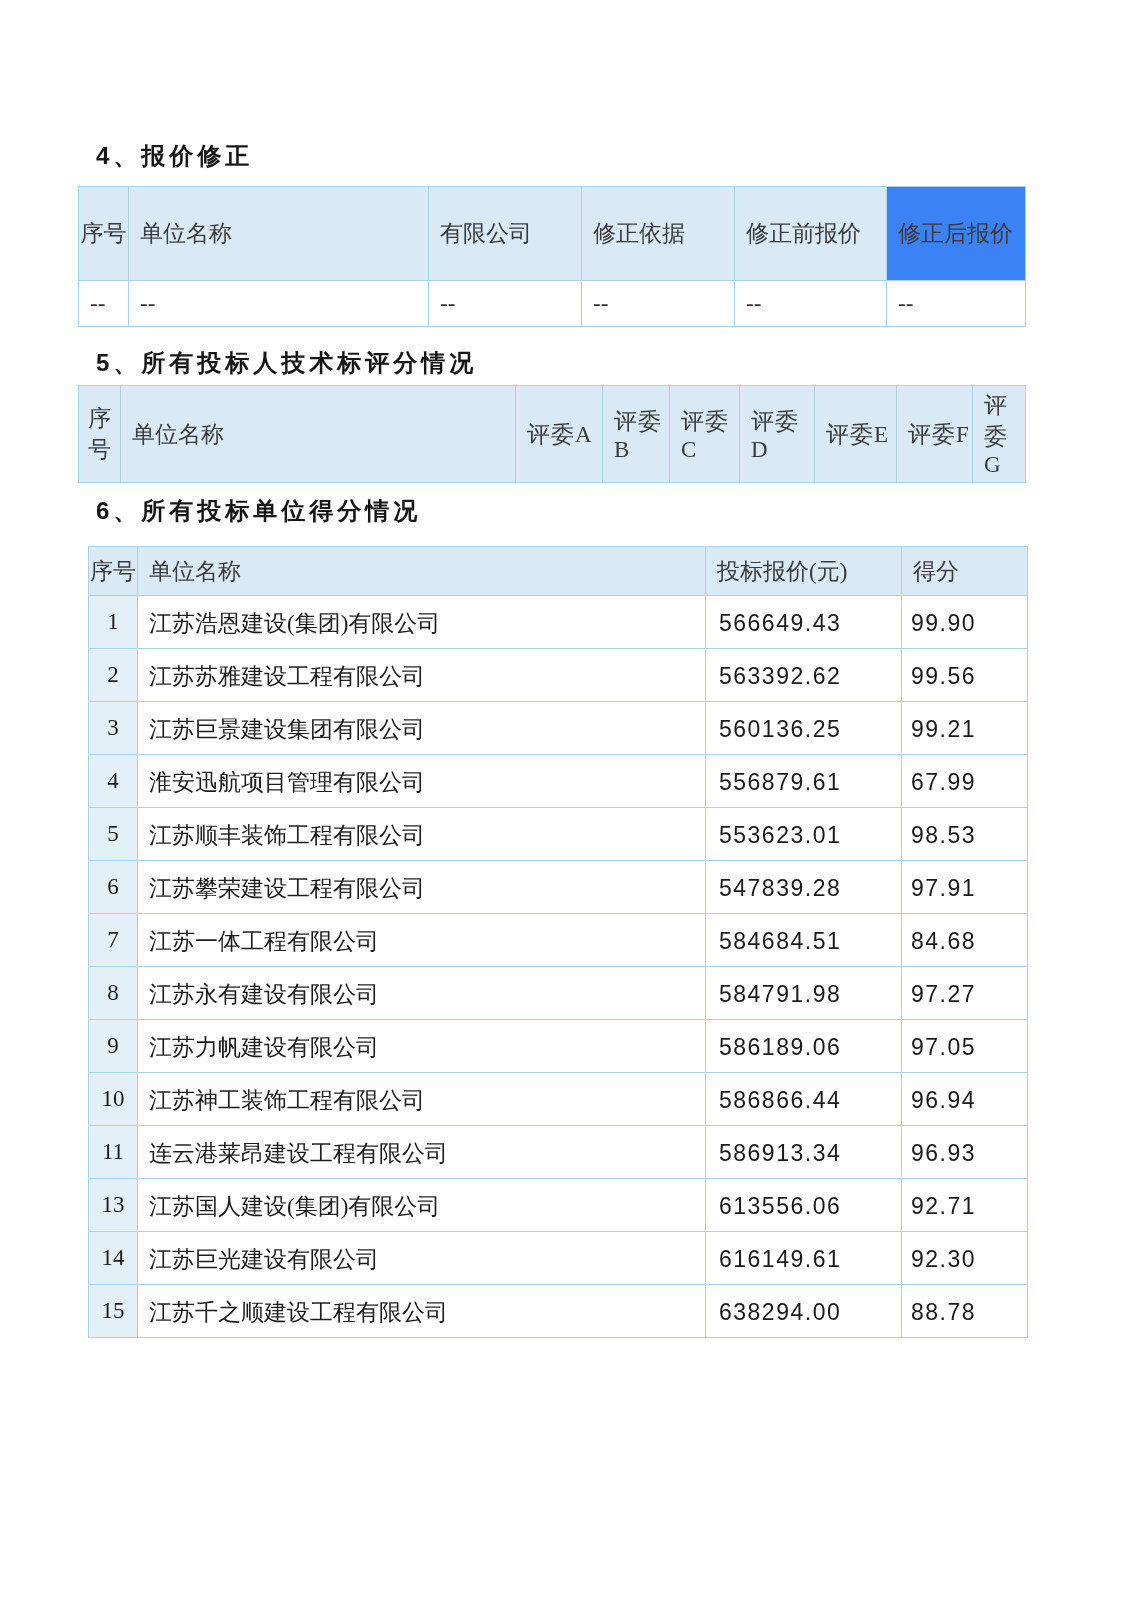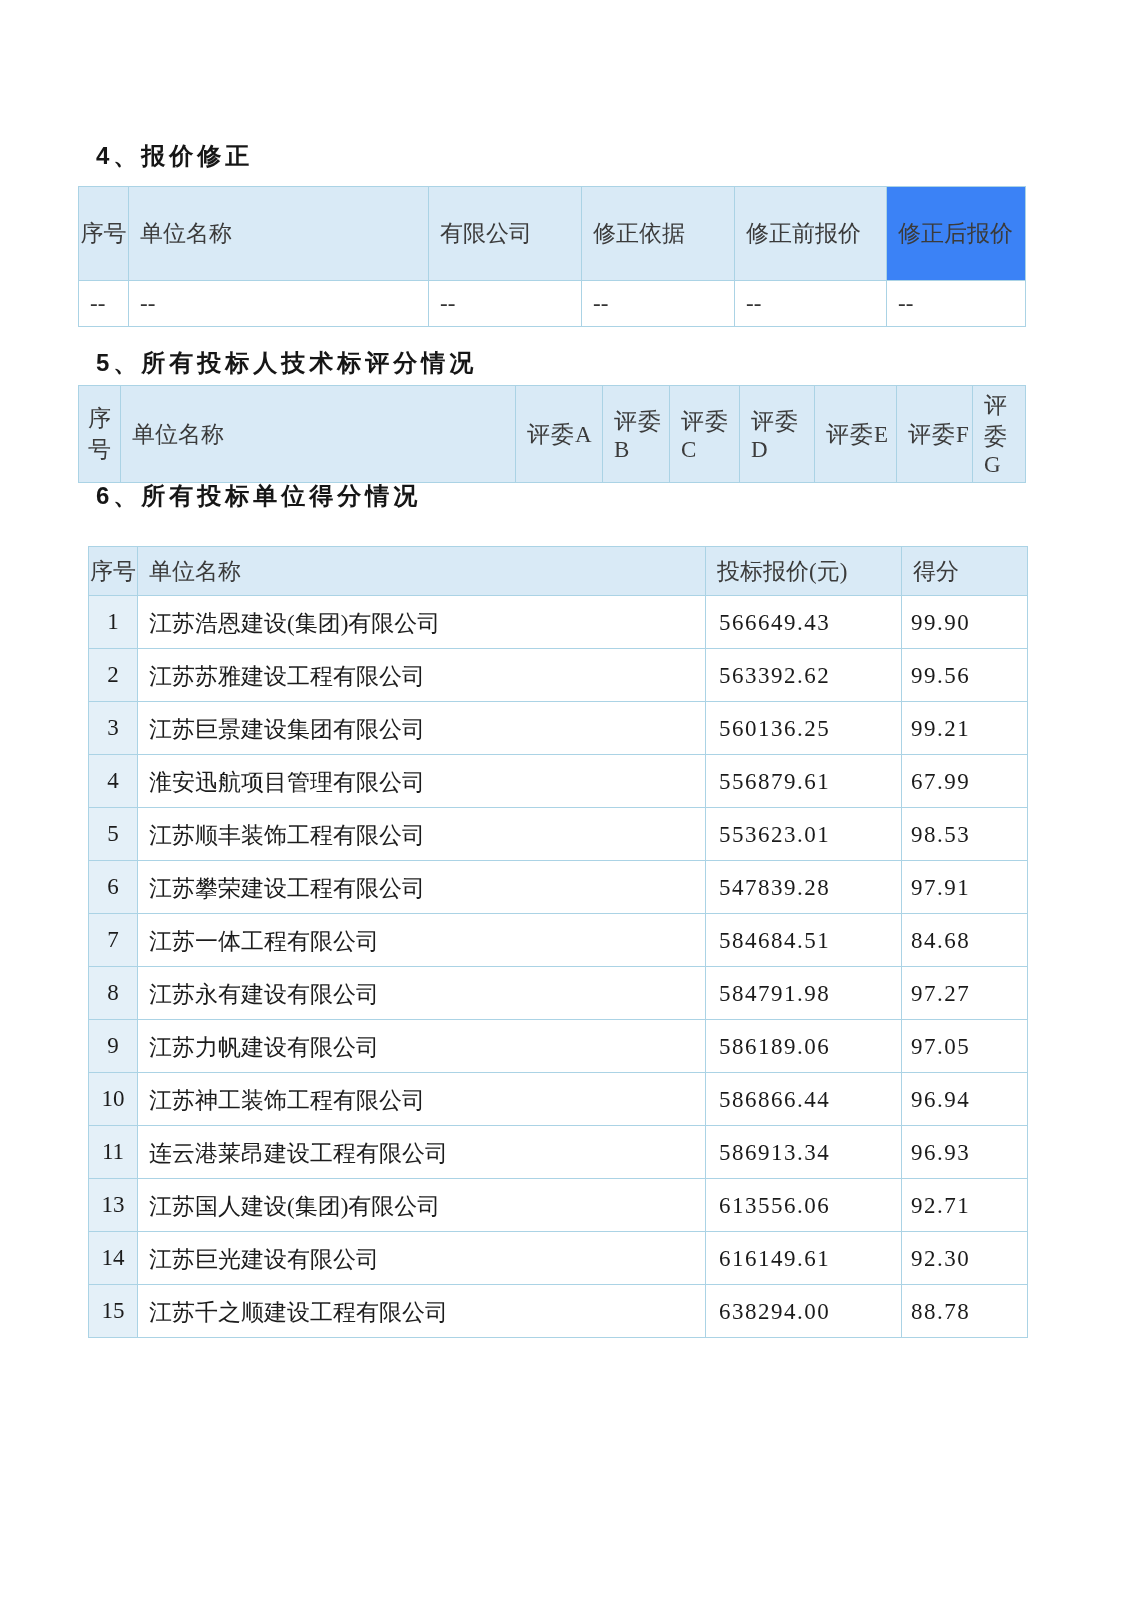--- a/index.html
+++ b/index.html
@@ -16,21 +16,21 @@
     margin: 0;
     font-family: "Liberation Sans", "DejaVu Sans", sans-serif;
     font-weight: bold;
     font-size: 24px;
     letter-spacing: 4px;
     color: #161616;
     white-space: nowrap;
   }
   .t4 { top: 140px; }
   .t5 { top: 347px; }
-  .t6 { top: 480px; }
+  .t6 { top: 495px; }
 
   table.tbl {
     position: absolute;
     border-collapse: collapse;
     table-layout: fixed;
     font-size: 23px;
     color: #1c1c1c;
   }
   .tbl th, .tbl td {
     border: 1px solid #abd3e5;
@@ -53,21 +53,21 @@
   .tbl2 { left: 78px; top: 385px; }
   .tbl2 thead tr { height: 97px; }
   .tbl2 th.judge { letter-spacing: 1px; }
 
   .tbl3 { left: 88px; top: 546px; }
   .tbl3 thead tr { height: 49px; }
   .tbl3 tbody tr { height: 53px; }
   .tbl3 tbody td { padding-top: 2px; }
   .tbl3 td.seq { background: #e4f0f8; }
   .tbl3 td.num {
-    font-family: Liberation Serif, serif;
+    font-family: Liberation Sans, sans-serif;
     letter-spacing: 1.5px;
     color: #1a1a1a;
   }
   .tbl3 td.price { padding-left: 13px; }
   .tbl3 td.score { padding-left: 9px; }
 </style>
 </head>
 <body>
 
 <h2 class="sec-title t4">4、报价修正</h2>

